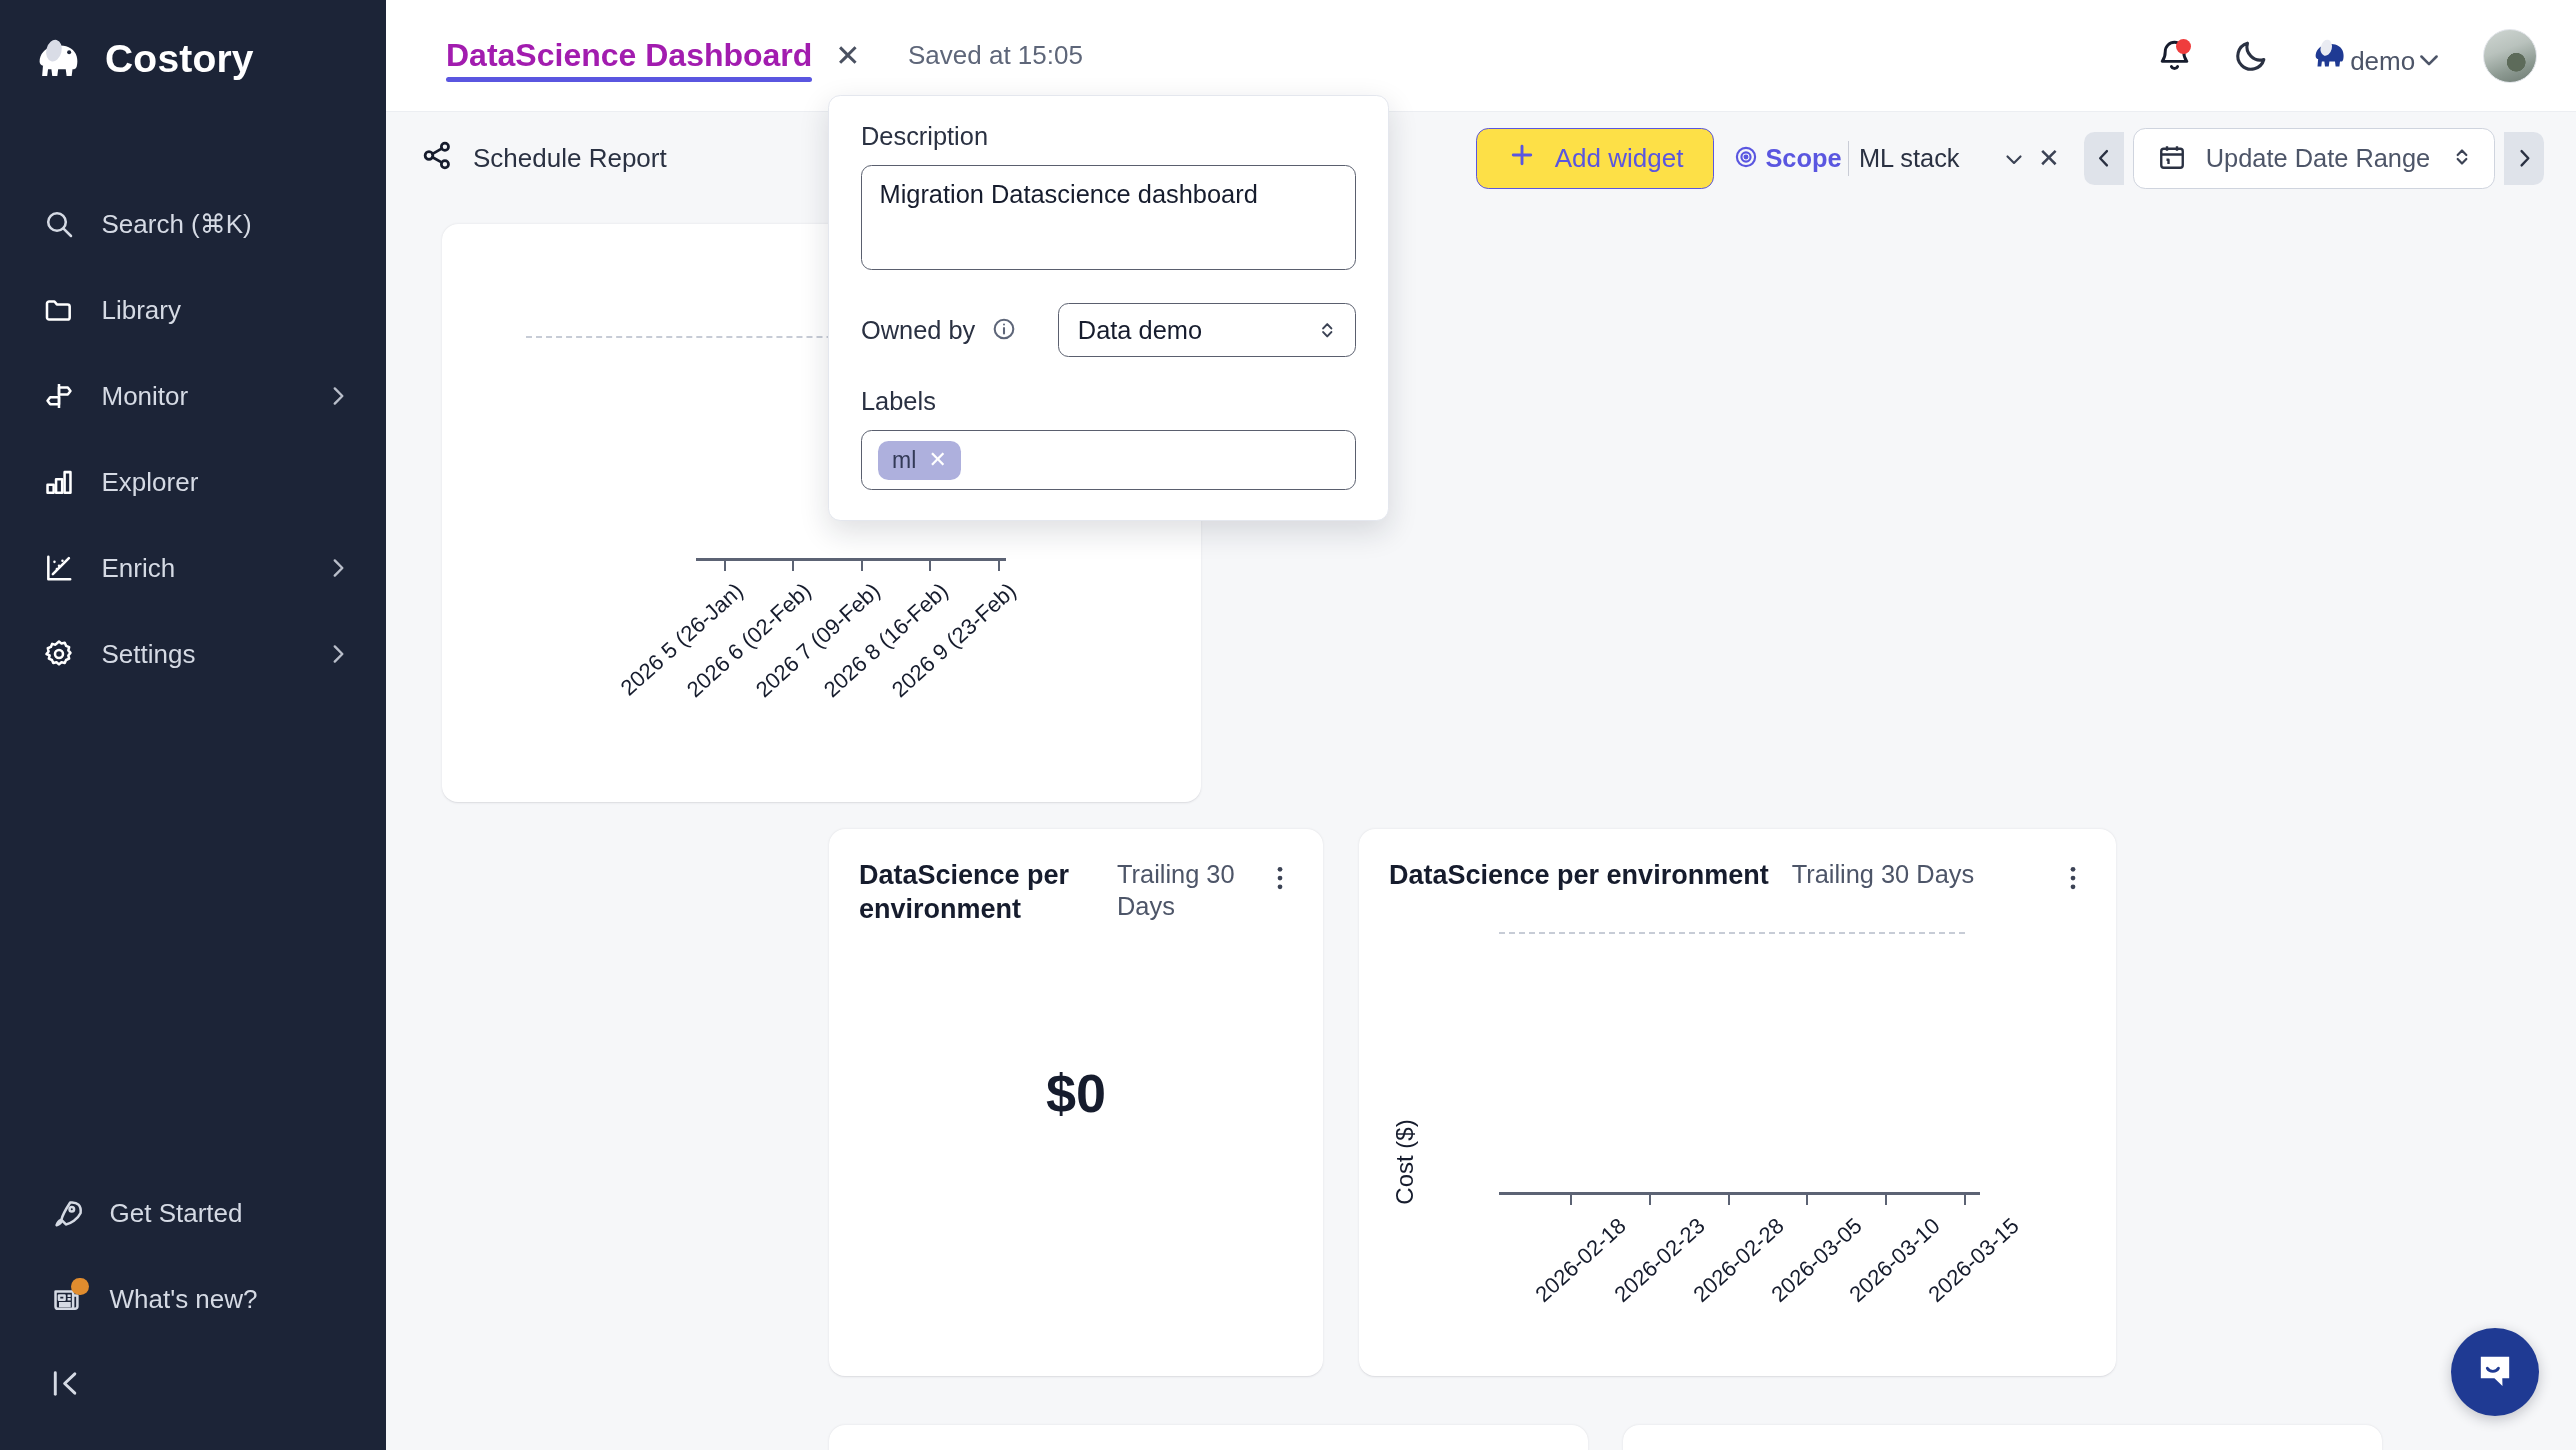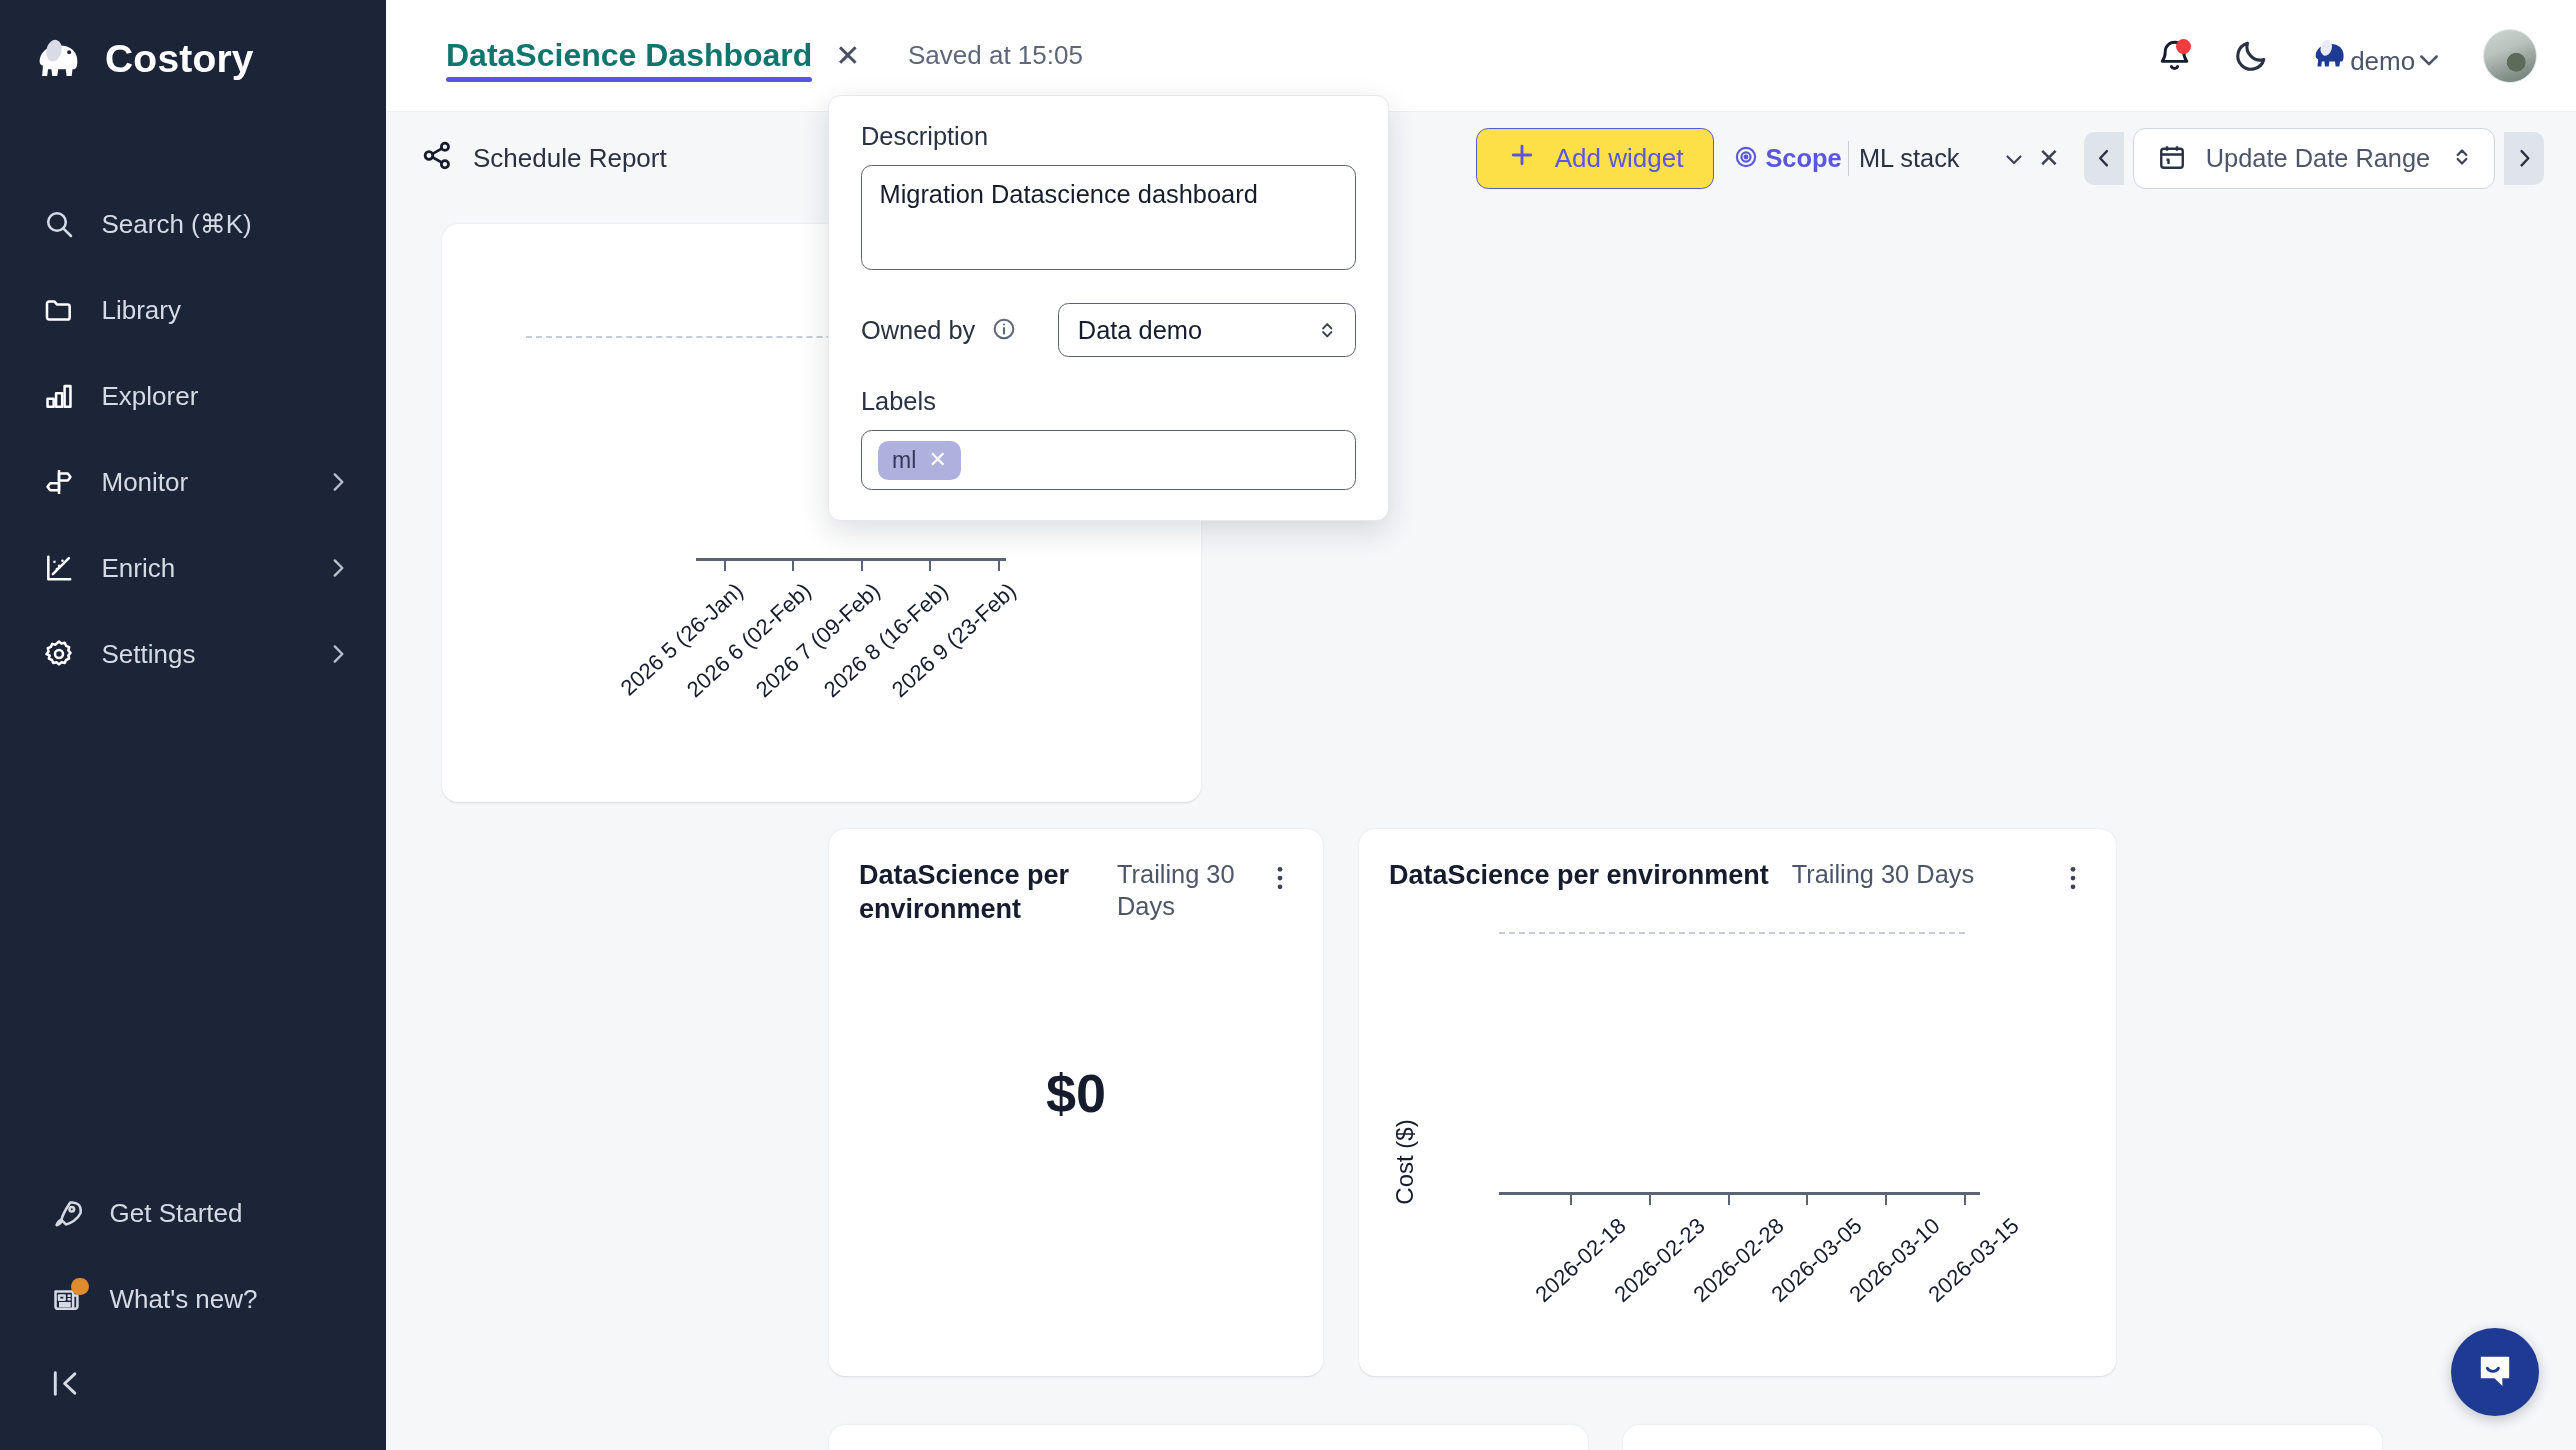--- a/index.html
+++ b/index.html
@@ -50,21 +50,21 @@
     display: flex; align-items: center;
     padding: 0 30px 0 0; position: relative; z-index: 5;
     border-bottom: 0.9px solid #eceef2;
   }
   .tab {
     display: flex; align-items: center; gap: 23px;
     padding: 0 0 0 60px; height: 112px;
   }
   .tab-title-wrap { position: relative; height: 112px; display:flex; align-items:center; }
   .tab-title {
-    font-size: 32px; font-weight: bold; color: #0f766e;
+    font-size: 32px; font-weight: bold; color: #a21caf;
     cursor: pointer;
   }
   .tab-underline {
     position: absolute; left: 0; right: 0; bottom: 30px; height: 4.4px;
     background: #5a56e0; border-radius: 2.6px;
   }
   .tab-close { font-size: 30px; color: #4a5161; cursor: pointer; line-height: 1; }
   .saved-txt { font-size: 26px; color: #5e6679; margin-left: 24.5px; }
 
   .topbar-right { margin-left: auto; display: flex; align-items: center; gap: 40px; padding-right: 8.8px; }
@@ -220,42 +220,42 @@
           <svg viewBox="0 0 24 24" width="32" height="32" fill="none" stroke="#ffffff" stroke-width="1.9" stroke-linejoin="round">
             <path d="M3 7.2a1.6 1.6 0 0 1 1.6-1.6h4l1.8 2.2h8A1.6 1.6 0 0 1 20 9.4v8.2a1.6 1.6 0 0 1-1.6 1.6H4.6A1.6 1.6 0 0 1 3 17.6z"></path>
           </svg>
         </span>
         <span class="lbl">Library</span>
       </div>
 
       <div class="nav-item">
         <span class="ico">
           <svg viewBox="0 0 24 24" width="32" height="32" fill="none" stroke="#ffffff" stroke-width="1.9" stroke-linejoin="round">
-            <rect x="3.4" y="14" width="4.6" height="6"></rect>
-              <rect x="9.8" y="10" width="4.6" height="10"></rect>
-              <rect x="16.2" y="4.6" width="4.4" height="15.4"></rect>
-          </svg>
-        </span>
-        <span class="lbl">Explorer</span>
-      </div>
-
-      <div class="nav-item">
-        <span class="ico">
-          <svg viewBox="0 0 24 24" width="32" height="32" fill="none" stroke="#ffffff" stroke-width="1.9" stroke-linejoin="round">
             <path d="M12 3v18"></path>
               <path d="M12 5.6h6.6l2 2.6-2 2.6H12z"></path>
               <path d="M12 13h-6.6l-2 2.6 2 2.6H12z"></path>
           </svg>
         </span>
         <span class="lbl">Monitor</span>
         <span class="chev">
           <svg viewBox="0 0 24 24" width="26" height="26" fill="none" stroke="#d5dae4" stroke-width="2.2" stroke-linecap="round" stroke-linejoin="round">
               <path d="M9 5l7 7-7 7"></path>
             </svg>
         </span>
+      </div>
+
+      <div class="nav-item">
+        <span class="ico">
+          <svg viewBox="0 0 24 24" width="32" height="32" fill="none" stroke="#ffffff" stroke-width="1.9" stroke-linejoin="round">
+            <rect x="3.4" y="14" width="4.6" height="6"></rect>
+              <rect x="9.8" y="10" width="4.6" height="10"></rect>
+              <rect x="16.2" y="4.6" width="4.4" height="15.4"></rect>
+          </svg>
+        </span>
+        <span class="lbl">Explorer</span>
       </div>
 
       <div class="nav-item">
         <span class="ico">
           <svg viewBox="0 0 24 24" width="32" height="32" fill="none" stroke="#ffffff" stroke-width="1.9" stroke-linecap="round" stroke-linejoin="round">
             <path d="M4 3.6v16.8h16.4"></path>
               <path d="M7.4 16.6 19.4 4.6"></path>
               <path d="M8.6 7.4h.01M12 10.4h.01M14.6 6.6h.01M10.4 12.8h.01"></path>
           </svg>
         </span>

